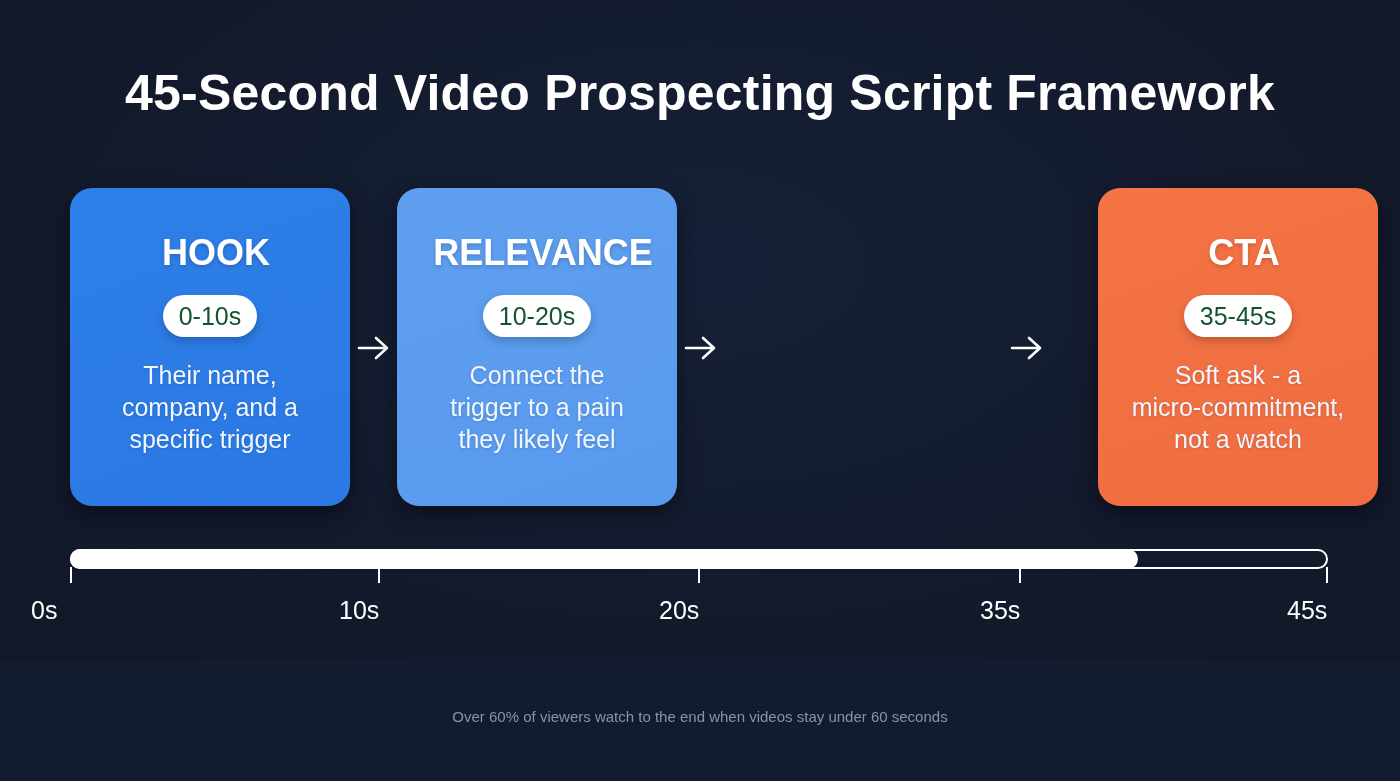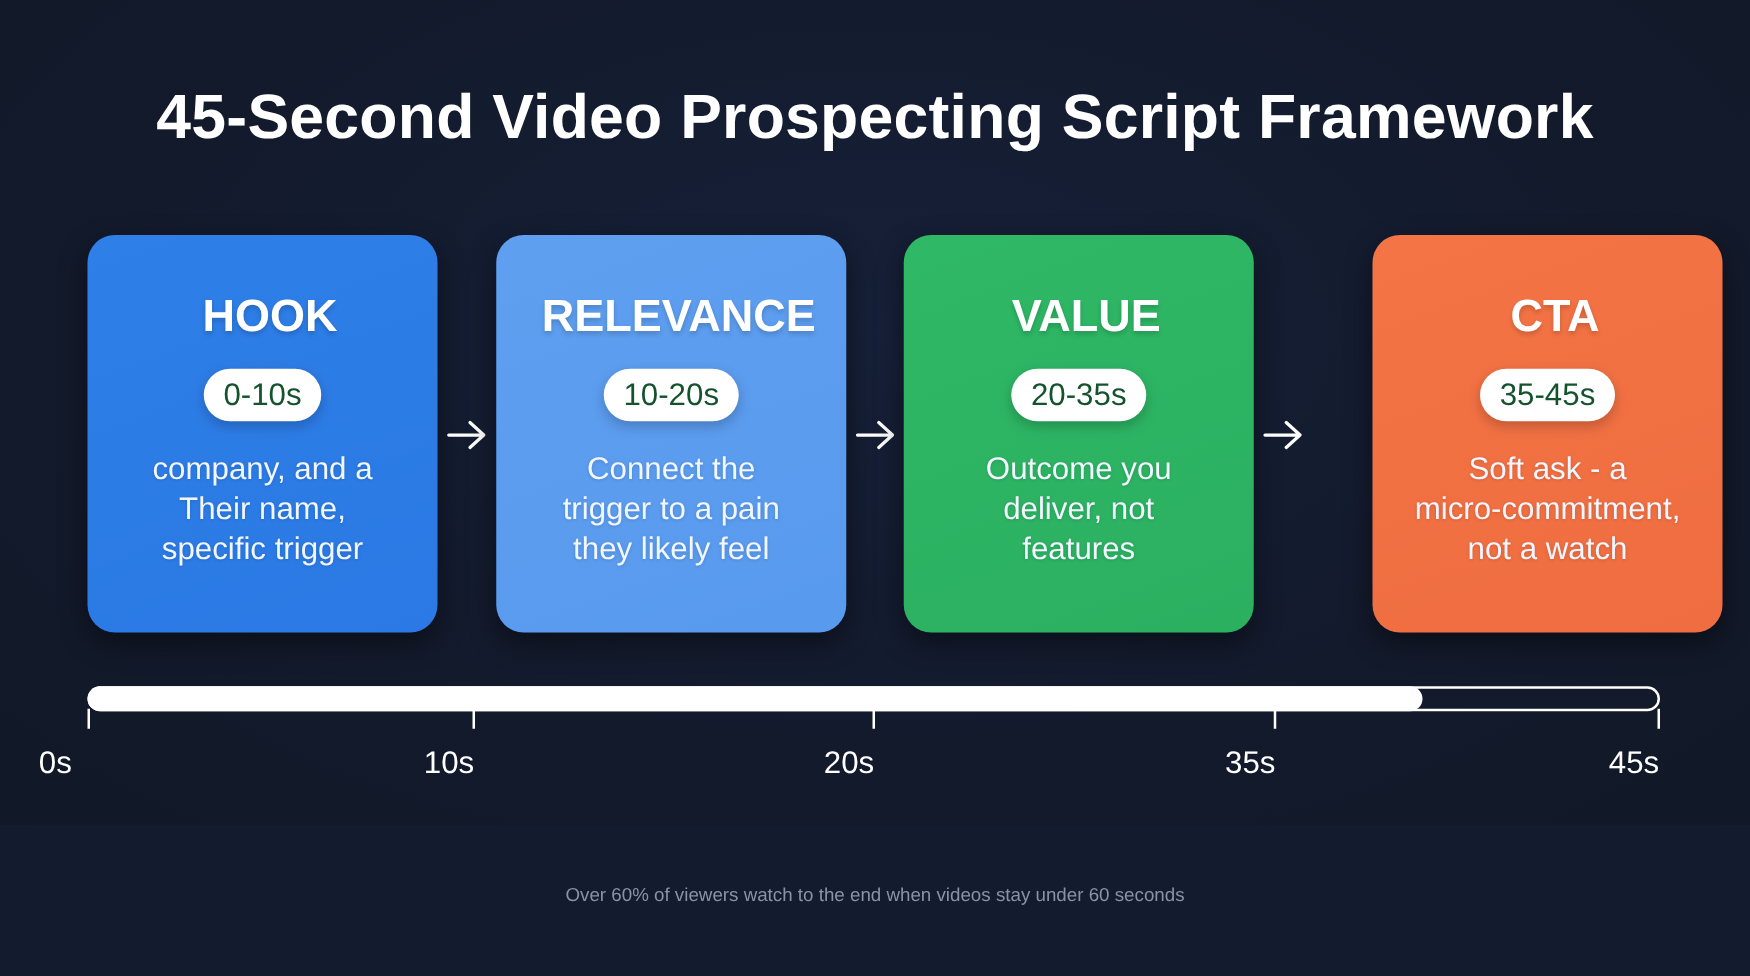--- a/index.html
+++ b/index.html
@@ -113,22 +113,22 @@
 <div class="canvas">
 
   <h1 class="title">45-Second Video Prospecting Script Framework</h1>
 
   <div class="card" style="left:70px; background: linear-gradient(160deg, #2f7fe8 0%, #2a79e4 100%);">
     <div class="card-title">HOOK</div>
     <div class="pill-wrap">
       <span class="pill">0-10s</span>
     </div>
     <div class="card-desc">
+      <div>Their name,</div>
       <div>company, and a</div>
-      <div>Their name,</div>
       <div>specific trigger</div>
     </div>
   </div>
 
   <svg class="arrow" style="left:357px;" viewBox="0 0 34 28">
     <path d="M2 14 H30 M19 4 L30 14 L19 24" stroke="#ffffff" stroke-width="2.6" fill="none" stroke-linecap="round" stroke-linejoin="round"></path>
   </svg>
 
   <div class="card" style="left:397px; background: linear-gradient(160deg, #5f9ff0 0%, #589aee 100%);">
     <div class="card-title">RELEVANCE</div>
@@ -139,31 +139,20 @@
       <div>Connect the</div>
       <div>trigger to a pain</div>
       <div>they likely feel</div>
     </div>
   </div>
 
   <svg class="arrow" style="left:684px;" viewBox="0 0 34 28">
     <path d="M2 14 H30 M19 4 L30 14 L19 24" stroke="#ffffff" stroke-width="2.6" fill="none" stroke-linecap="round" stroke-linejoin="round"></path>
   </svg>
 
-  <div class="card" style="left:723px; background: linear-gradient(160deg, #2fb866 0%, #2bb060 100%);">
-    <div class="card-title">VALUE</div>
-    <div class="pill-wrap">
-      <span class="pill">20-35s</span>
-    </div>
-    <div class="card-desc">
-      <div>Outcome you</div>
-      <div>deliver, not</div>
-      <div>features</div>
-    </div>
-  </div>
 
   <svg class="arrow" style="left:1010px;" viewBox="0 0 34 28">
     <path d="M2 14 H30 M19 4 L30 14 L19 24" stroke="#ffffff" stroke-width="2.6" fill="none" stroke-linecap="round" stroke-linejoin="round"></path>
   </svg>
 
   <div class="card" style="left:1050px; background: linear-gradient(160deg, #f47445 0%, #ef6d40 100%); margin-left: 48px;">
     <div class="card-title">CTA</div>
     <div class="pill-wrap">
       <span class="pill">35-45s</span>
     </div>

